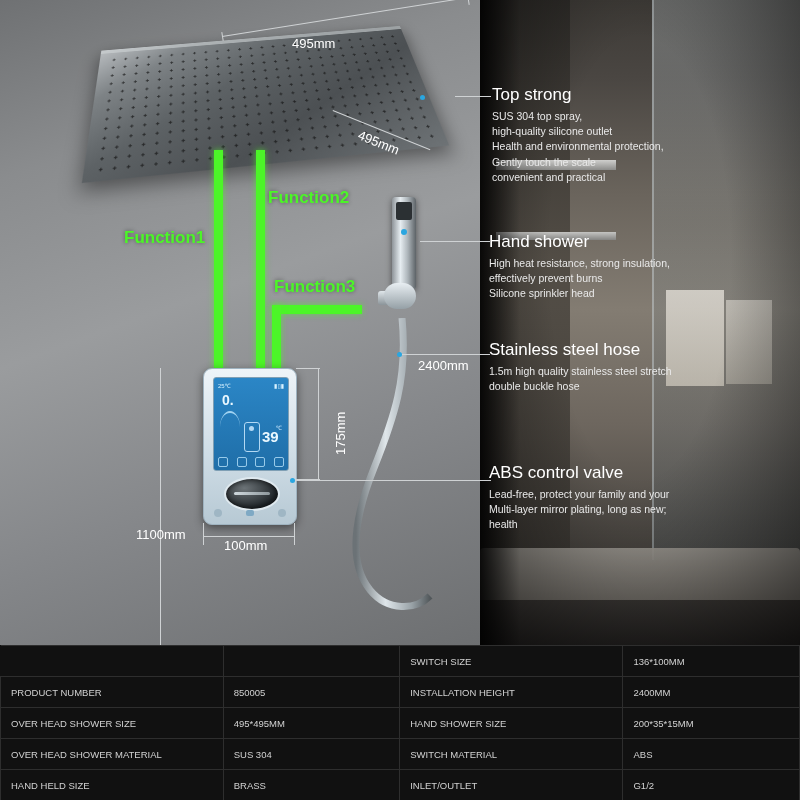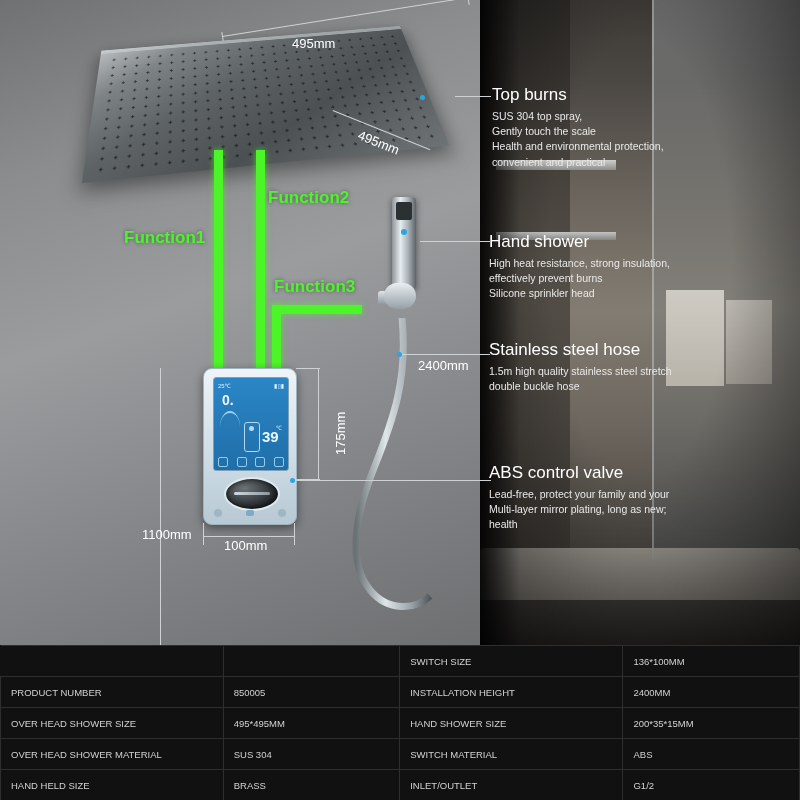--- a/index.html
+++ b/index.html
@@ -209,21 +209,21 @@
   <div class="mline" style="left:296px;top:368px;width:24px;height:1px;"></div>
   <div class="mline" style="left:296px;top:479px;width:24px;height:1px;"></div>
   <div class="mlabel vert" style="left:333px;top:455px;">175mm</div>
 
   <div class="mline" style="left:203px;top:536px;width:92px;height:1px;"></div>
   <div class="mline" style="left:203px;top:523px;width:1px;height:22px;"></div>
   <div class="mline" style="left:294px;top:523px;width:1px;height:22px;"></div>
   <div class="mlabel" style="left:224px;top:538px;">100mm</div>
 
   <div class="mline" style="left:160px;top:368px;width:1px;height:277px;"></div>
-  <div class="mlabel" style="left:142px;top:527px;">1100mm</div>
+  <div class="mlabel" style="left:136px;top:527px;">1100mm</div>
 
   <div class="mline" style="left:400px;top:358px;width:1px;height:12px;"></div>
   <div class="mlabel" style="left:418px;top:358px;">2400mm</div>
 
   <div class="handle">
     <div class="grill"></div>
     <div class="dot"></div>
   </div>
   <div class="holder">
     <div class="arm"></div>
@@ -239,24 +239,25 @@
         <stop offset="100%" stop-color="#52585b"></stop>
       </linearGradient>
     </defs>
     <path d="M72,0 C78,60 64,100 44,150 C24,200 18,245 40,272 C58,294 86,292 100,278"></path>
   </svg>
   <div class="leaddot" style="left:397px;top:352px;"></div>
   <div class="leaddot" style="left:290px;top:478px;"></div>
 
   <div class="leader" style="left:455px;top:96px;width:36px;"></div>
   <div class="callout" style="left:492px;top:85px;width:300px;">
-    <div class="title">Top burns</div>
+    <div class="title">Top strong</div>
     <div class="line">SUS 304 top spray,</div>
+    <div class="line">high-quality silicone outlet</div>
+    <div class="line">Health and environmental protection,</div>
     <div class="line">Gently touch the scale</div>
-    <div class="line">Health and environmental protection,</div>
     <div class="line">convenient and practical</div>
   </div>
 
   <div class="leader" style="left:420px;top:241px;width:70px;"></div>
   <div class="callout" style="left:489px;top:232px;width:300px;">
     <div class="title">Hand shower</div>
     <div class="line">High heat resistance, strong insulation,</div>
     <div class="line">effectively prevent burns</div>
     <div class="line">Silicone sprinkler head</div>
   </div>

